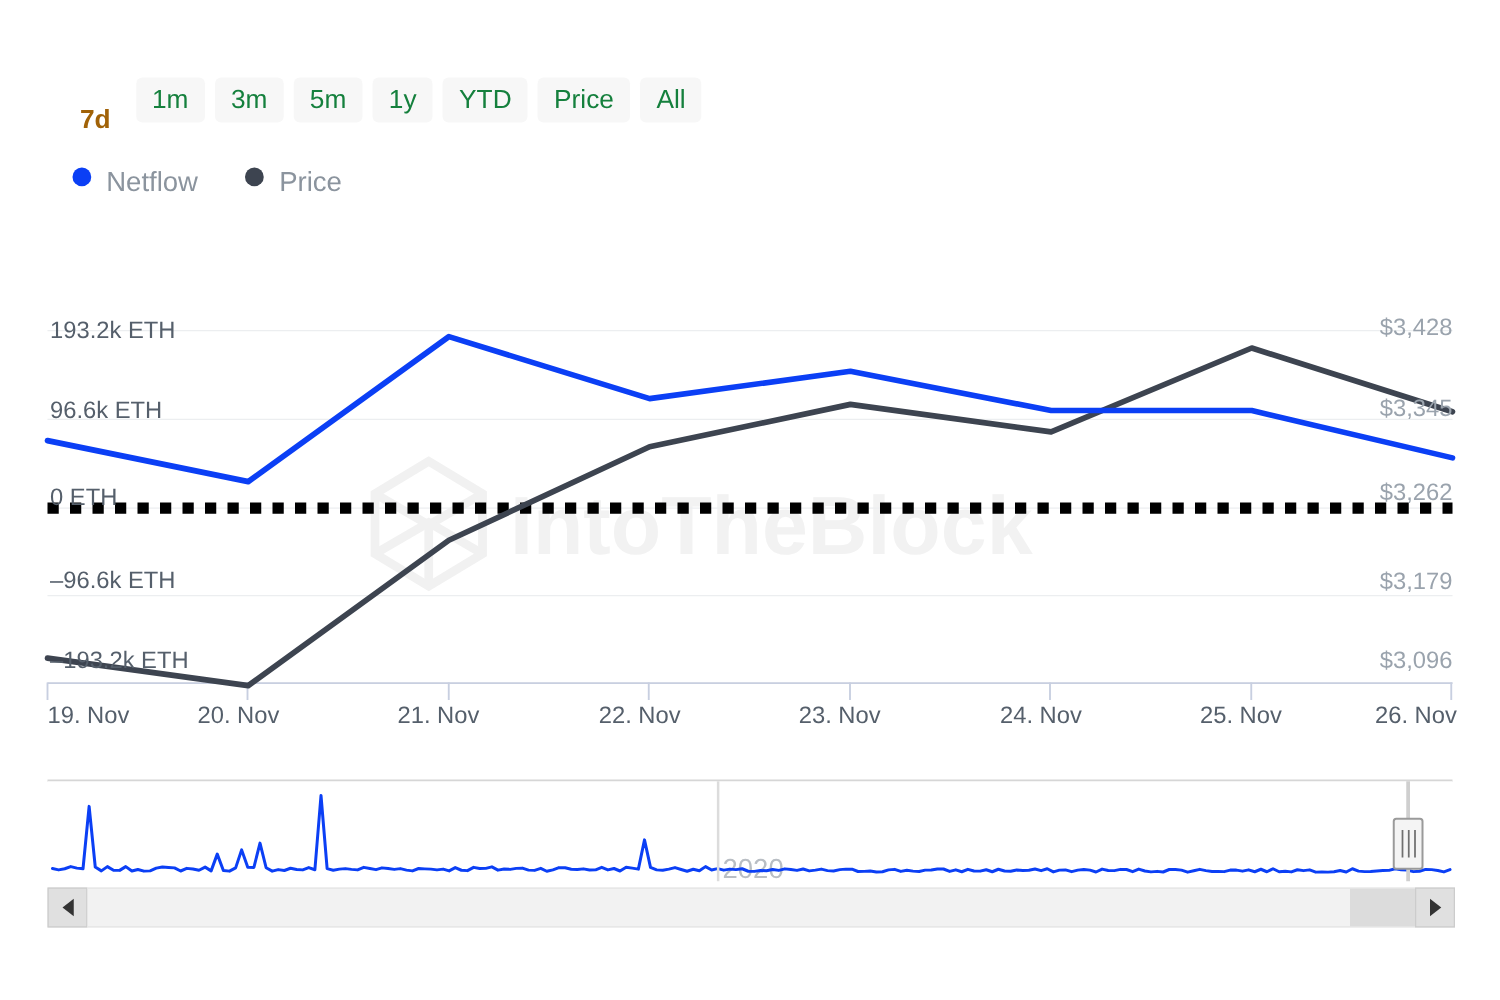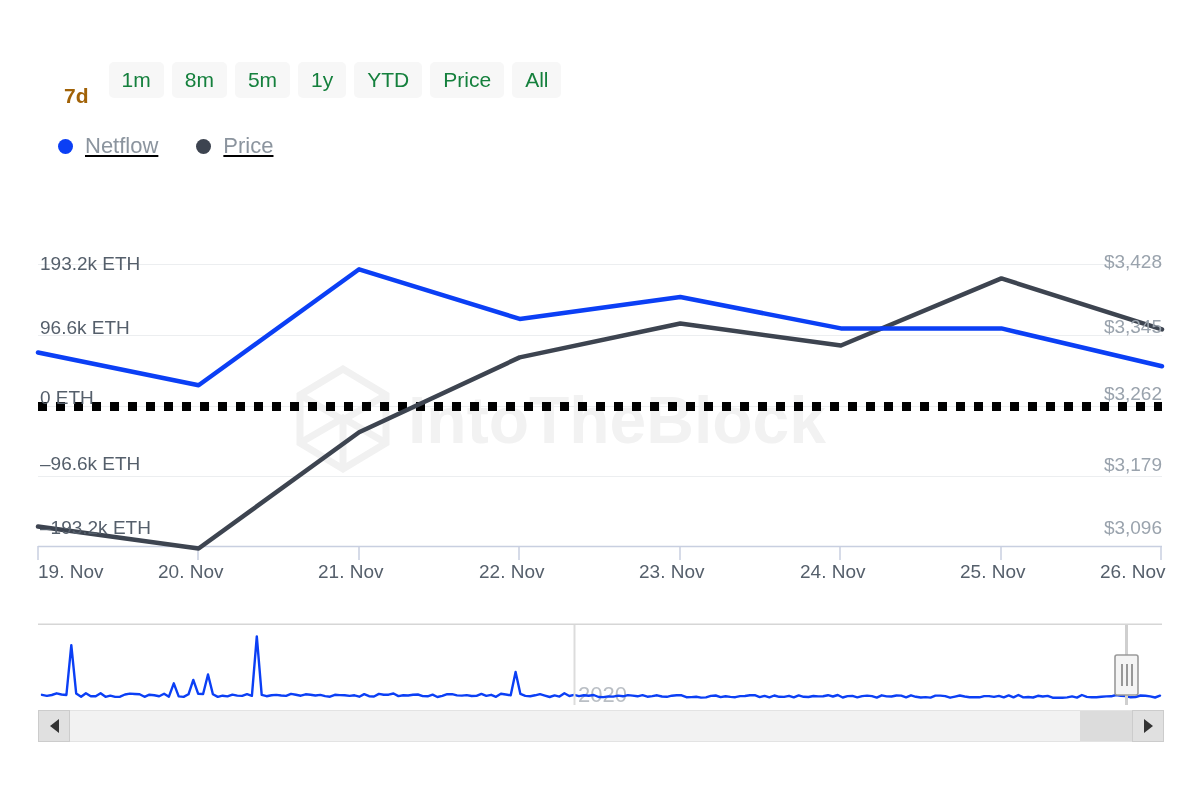--- a/index.html
+++ b/index.html
@@ -50,24 +50,22 @@
   #legend {
     position: absolute;
     left: 58px;
     top: 134px;
     display: flex;
     align-items: center;
     gap: 38px;
   }
   .legend-item {
     display: flex;
-    align-items: center;
     gap: 12px;
     cursor: pointer;
-    text-decoration: underline;
   }
   .legend-dot {
     width: 15px;
     height: 15px;
     border-radius: 50%;
     display: block;
   }
   .legend-label {
     font-size: 22px;
     color: #8b949e;
@@ -164,21 +162,21 @@
     border-bottom: 7px solid transparent;
     border-left: 9px solid #333333;
   }
 </style>
 </head>
 <body>
 
 <div id="range-selector">
   <button class="range-btn active">7d</button>
   <button class="range-btn">1m</button>
-  <button class="range-btn">8m</button>
+  <button class="range-btn">3m</button>
   <button class="range-btn">5m</button>
   <button class="range-btn">1y</button>
   <button class="range-btn">YTD</button>
   <button class="range-btn">Price</button>
   <button class="range-btn">All</button>
 </div>
 
 <div id="legend">
   <div class="legend-item">
     <span class="legend-dot" style="background:#0b3ff5"></span>

